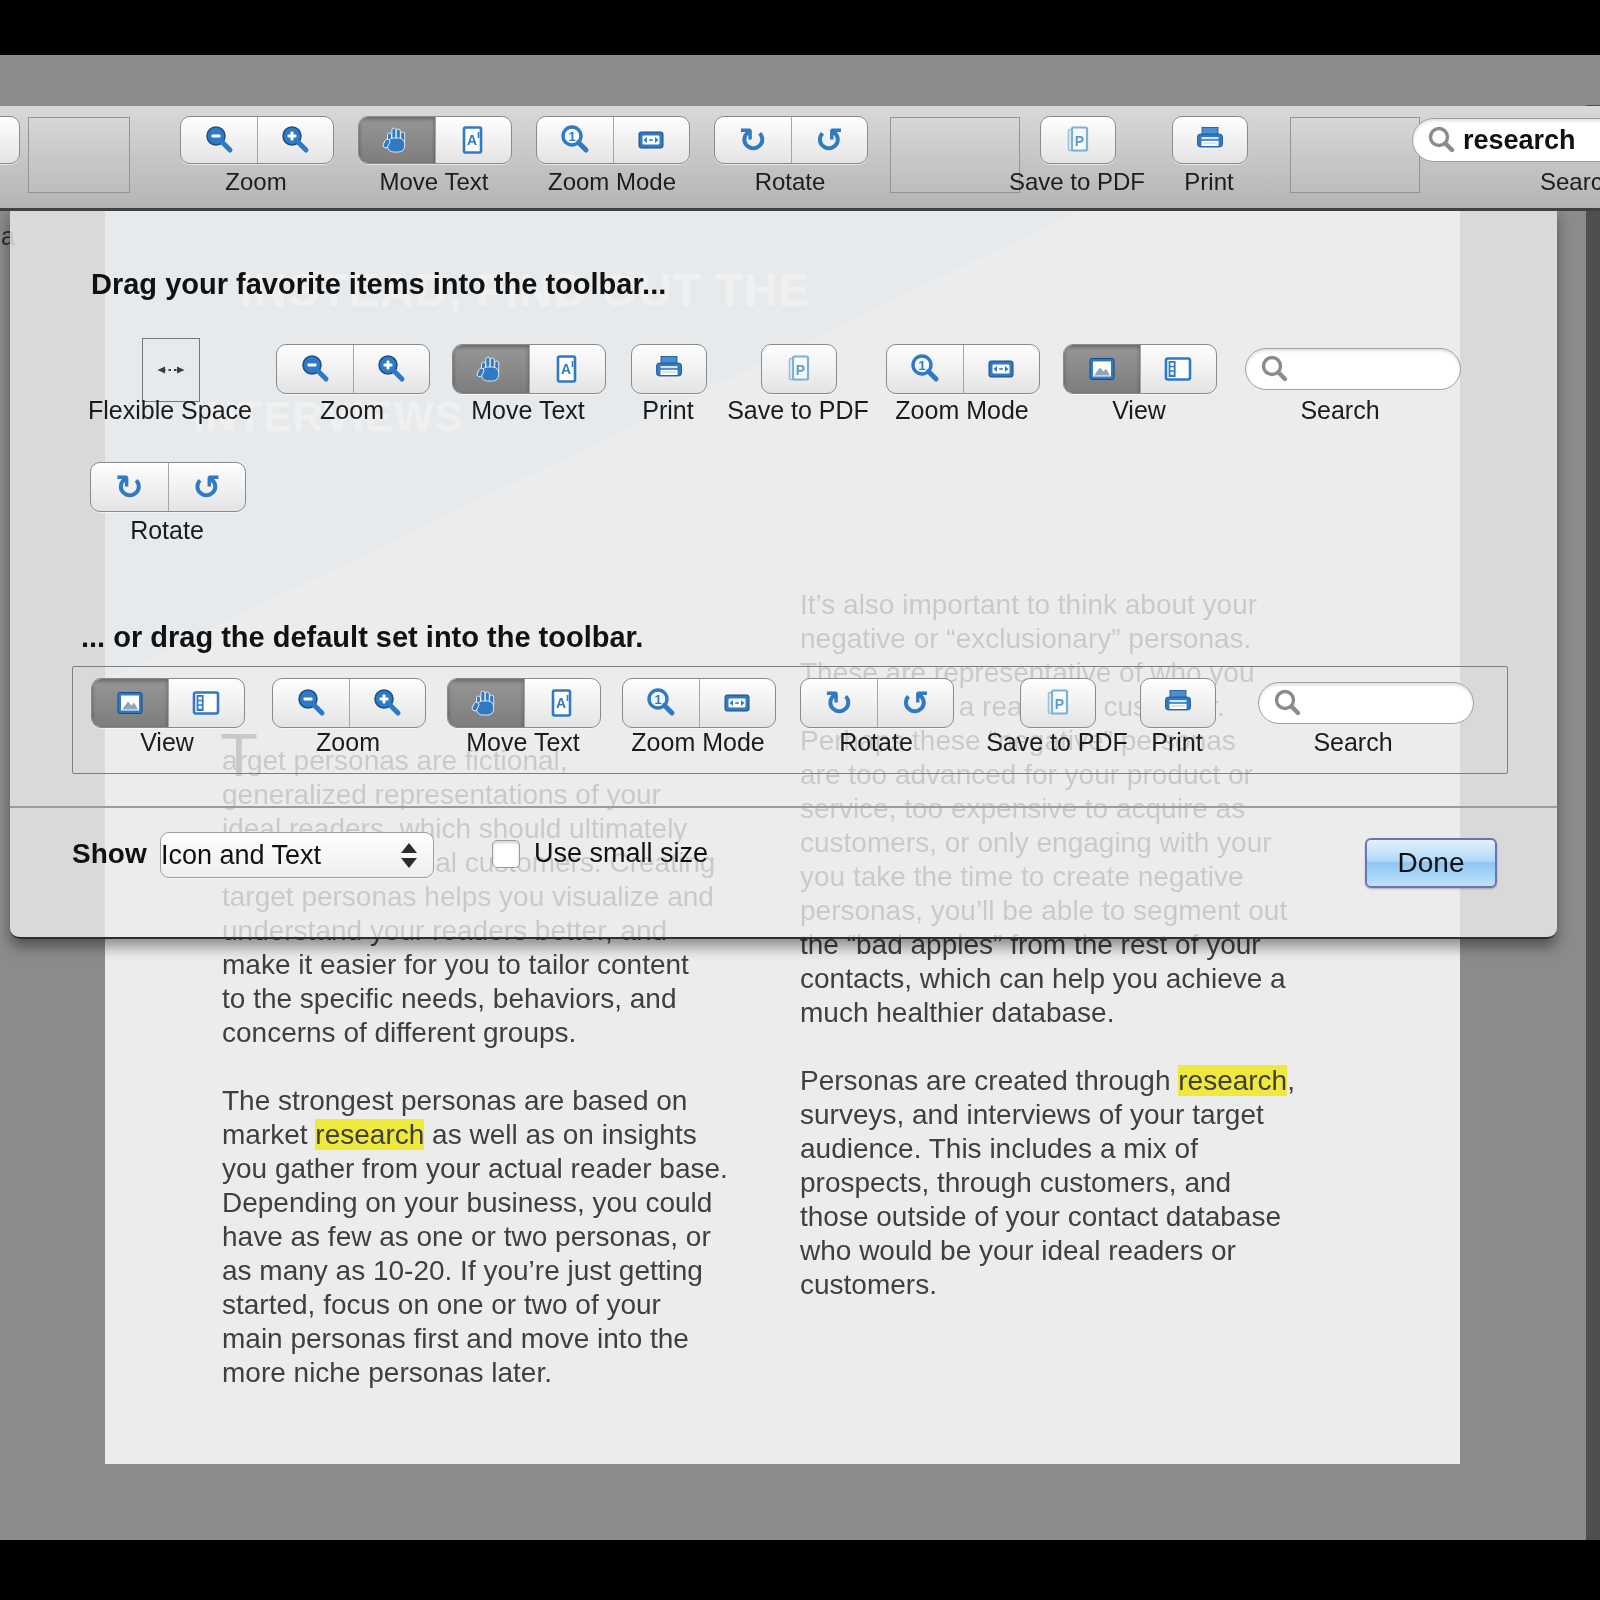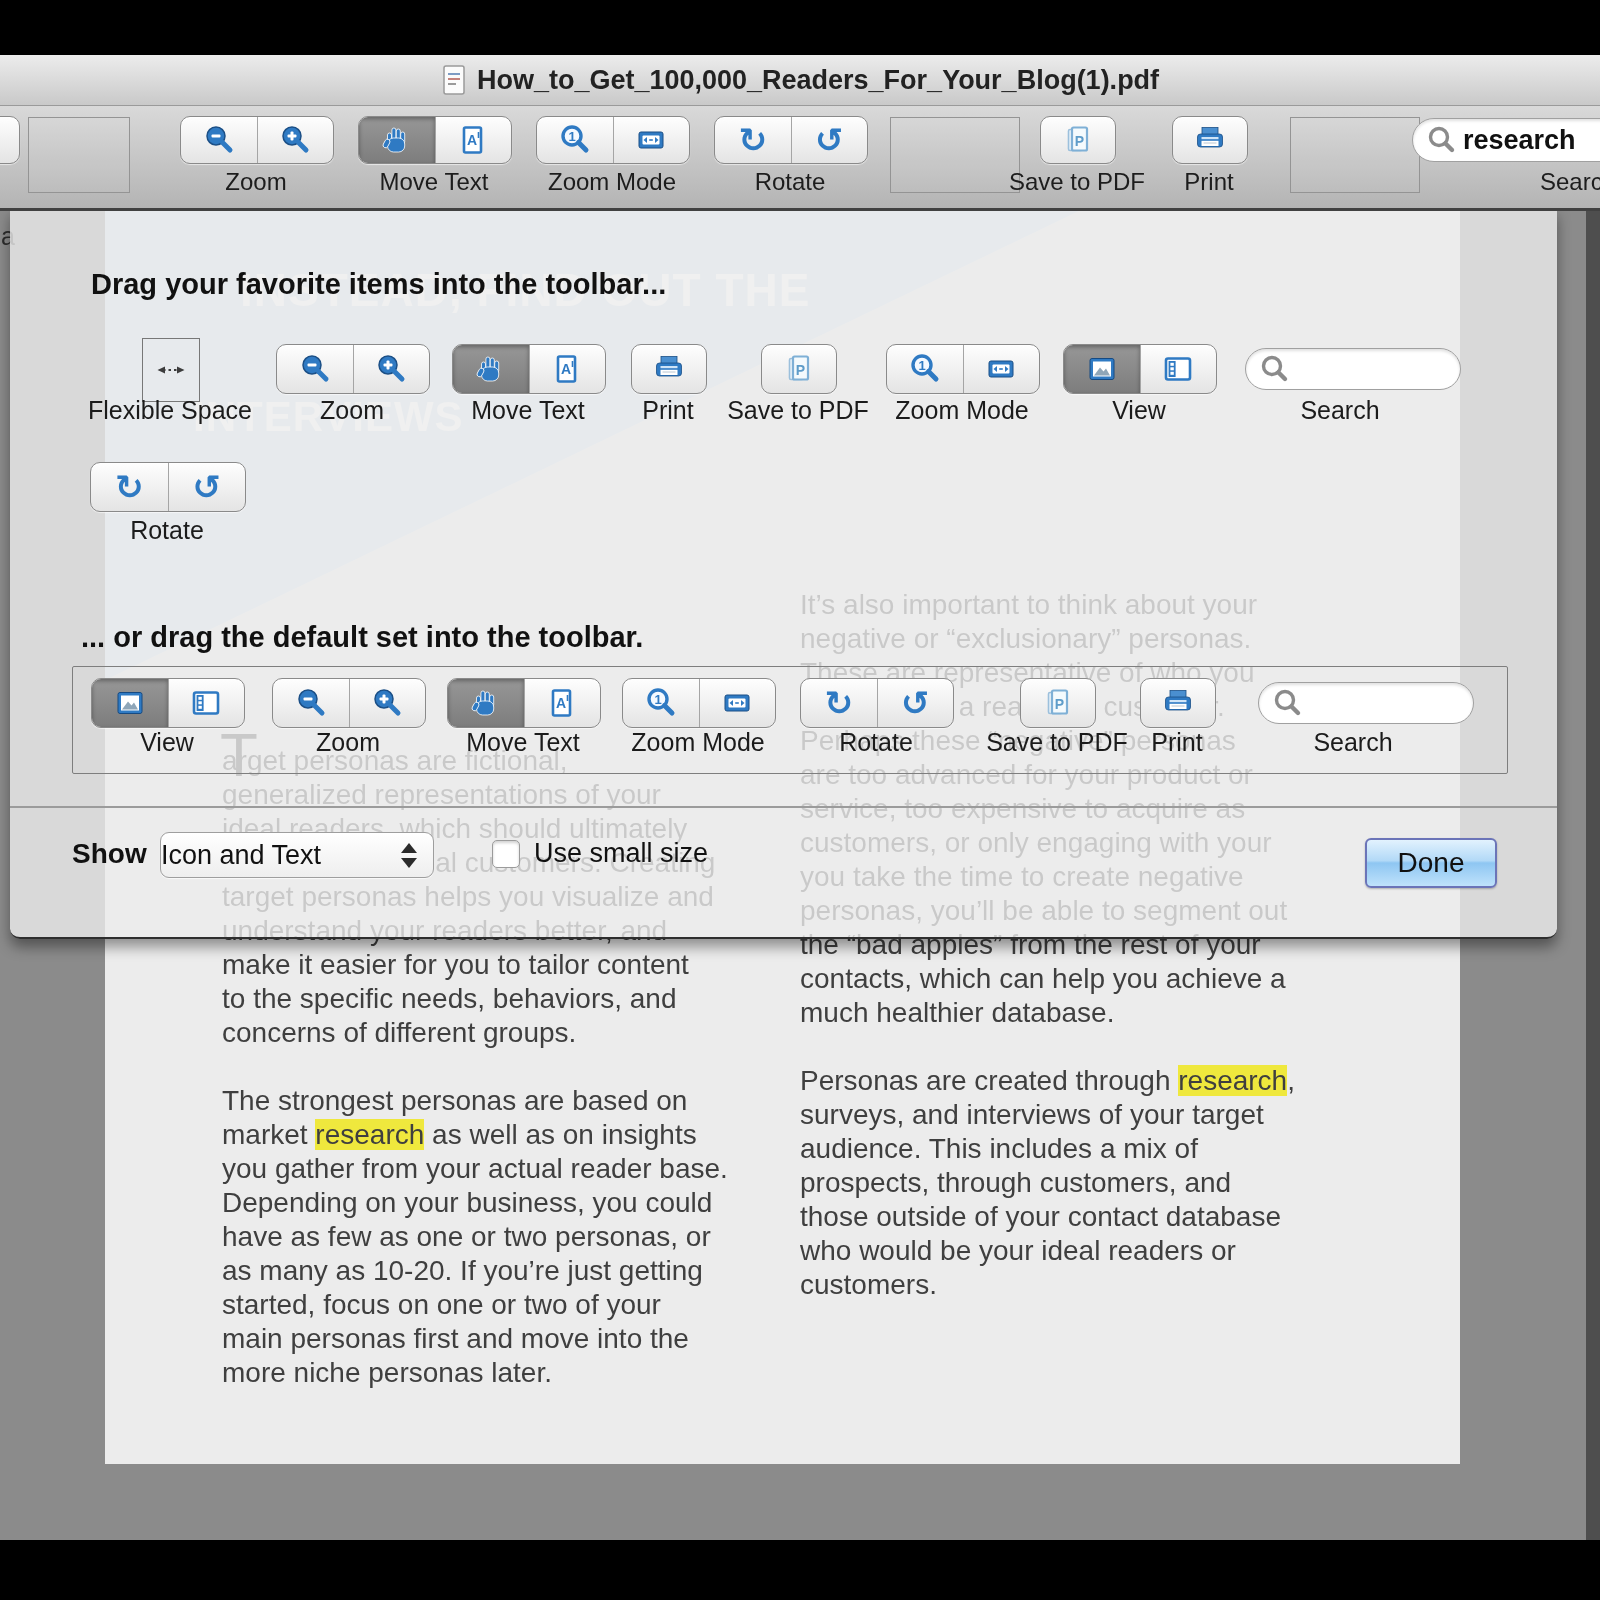--- a/index.html
+++ b/index.html
@@ -490,25 +490,16 @@
     <div class="pill" style="position:absolute;left:1412px;top:12px;width:200px;height:42px;">
       <span class="icon"><svg viewBox="0 0 32 32">
             <circle cx="14" cy="13" r="8.5" fill="none" stroke="#8b8b8b" stroke-width="3.4"></circle>
             <line x1="20.5" y1="19.5" x2="27" y2="26" stroke="#8b8b8b" stroke-width="4.4" stroke-linecap="round"></line>
           </svg></span>
       <span class="q">research</span>
     </div>
     <div class="tb-label" style="left:1578px;">Search</div>
   </div>
 
-  <div class="titlebar">
-    <span class="icon" style="width:26px;height:32px;"><svg viewBox="0 0 26 32">
-          <rect x="3" y="2" width="20" height="28" rx="2" fill="#fbfbfb" stroke="#9a9a9a" stroke-width="1.5"></rect>
-          <line x1="7" y1="10" x2="19" y2="10" stroke="#7d9cc4" stroke-width="2"></line>
-          <line x1="7" y1="15" x2="19" y2="15" stroke="#c4837d" stroke-width="2"></line>
-          <line x1="7" y1="20" x2="15" y2="20" stroke="#9a9a9a" stroke-width="2"></line>
-        </svg></span>
-    <span class="t">How_to_Get_100,000_Readers_For_Your_Blog(1).pdf</span>
-  </div>
   <div class="bar-top"></div>
   <div class="bar-bottom"></div>
   <div class="right-strip"></div>
 </div>
 
 </body></html>

